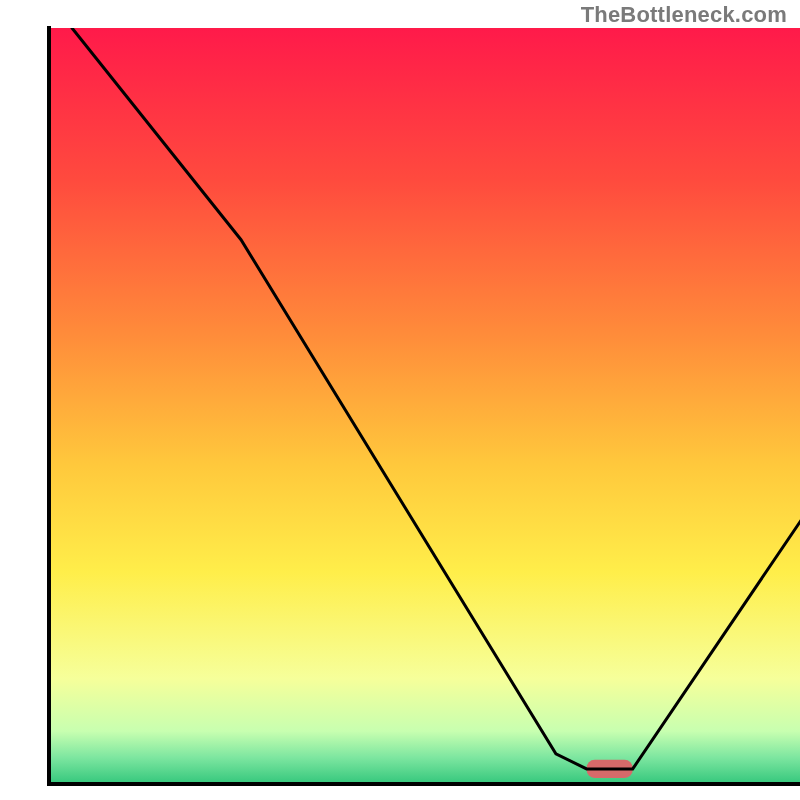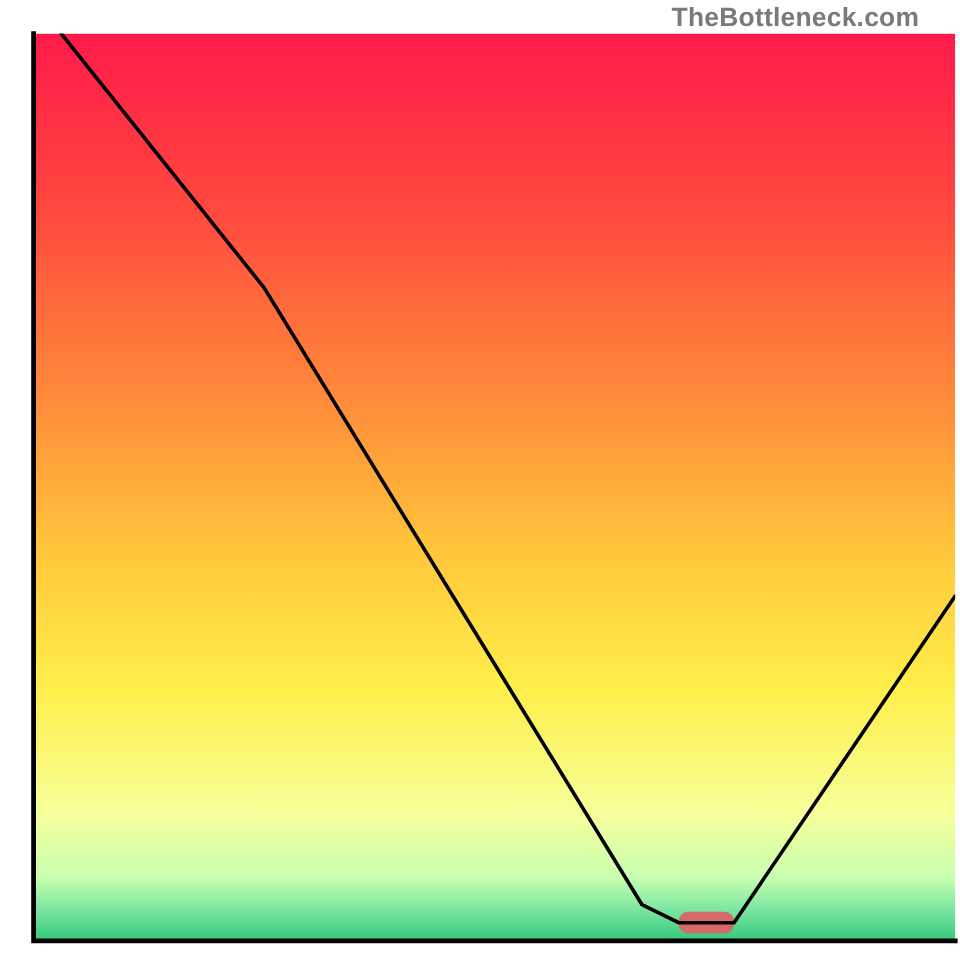--- a/index.html
+++ b/index.html
@@ -7,20 +7,21 @@
     padding: 0;
     width: 800px;
     height: 800px;
     background: #ffffff;
     font-family: Arial, Helvetica, sans-serif;
   }
   .chart-wrap {
     position: relative;
     width: 776px;
     height: 800px;
+    margin-left: 21px;
   }
   .watermark {
     position: absolute;
     top: 2px;
     right: 10px;
     font-size: 22px;
     font-weight: bold;
     color: #7a7a7a;
     letter-spacing: 0.2px;
     user-select: none;

